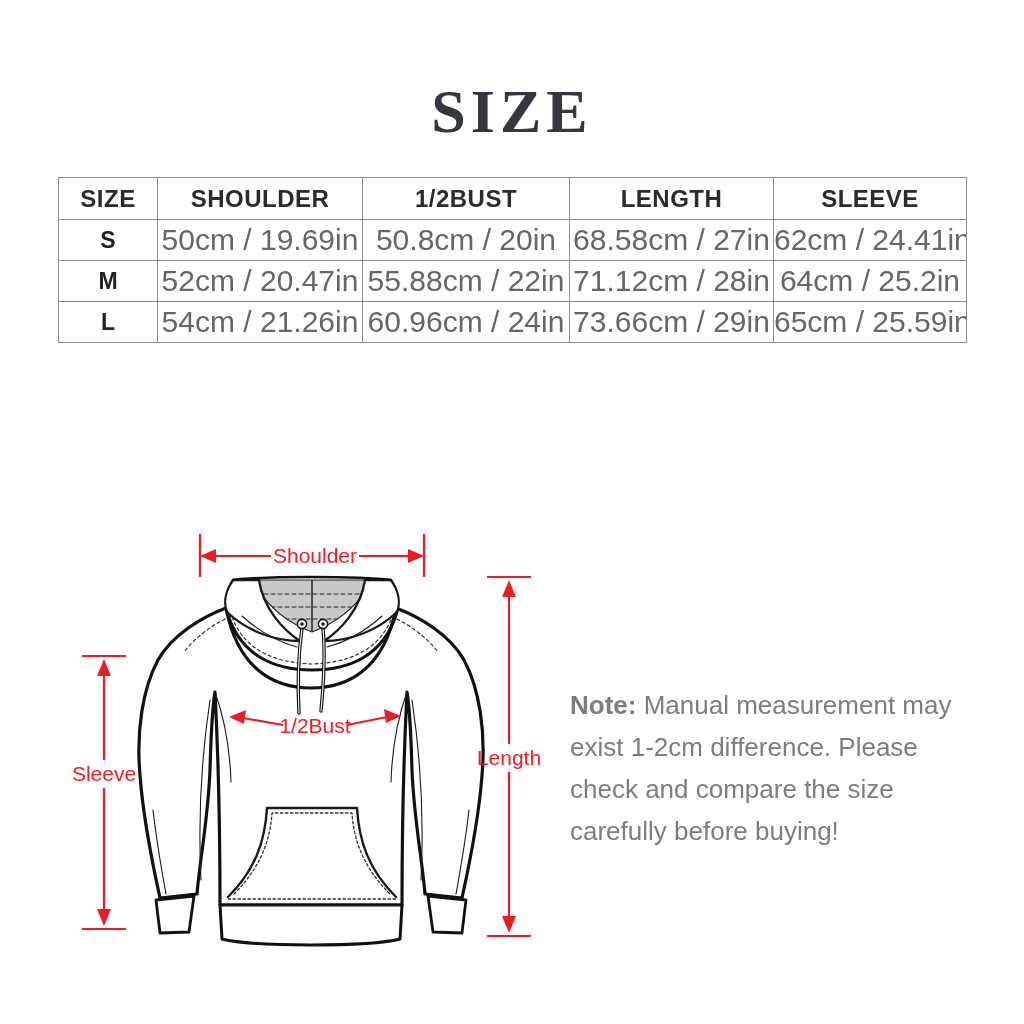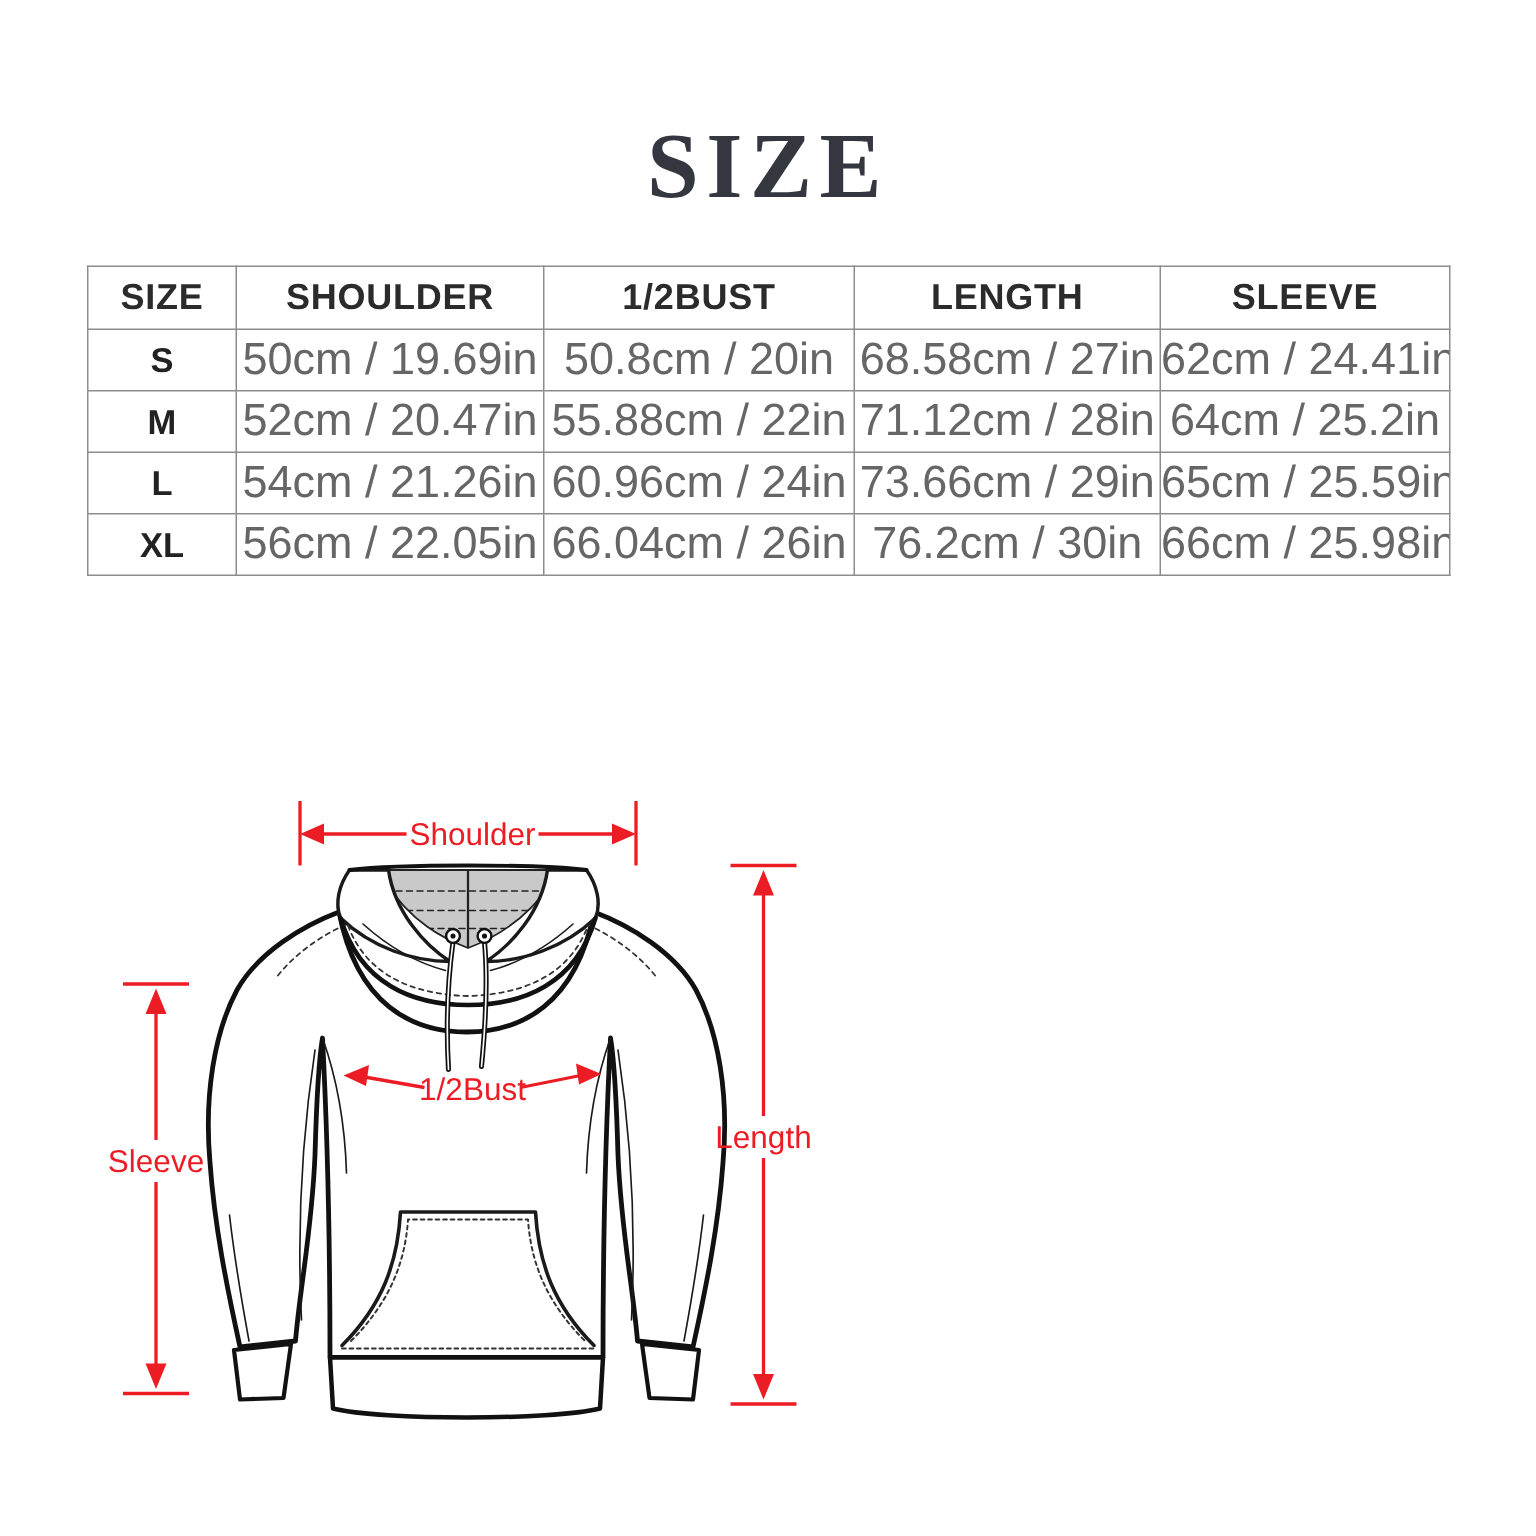--- a/index.html
+++ b/index.html
@@ -85,27 +85,20 @@
         <td>55.88cm / 22in</td>
         <td>71.12cm / 28in</td>
         <td>64cm / 25.2in</td>
       </tr>
       <tr>
         <td class="size-col">L</td>
         <td>54cm / 21.26in</td>
         <td>60.96cm / 24in</td>
         <td>73.66cm / 29in</td>
         <td>65cm / 25.59in</td>
-      </tr>
-      <tr>
-        <td class="size-col">XL</td>
-        <td>56cm / 22.05in</td>
-        <td>66.04cm / 26in</td>
-        <td>76.2cm / 30in</td>
-        <td>66cm / 25.98in</td>
       </tr>
     </tbody>
   </table>
 
   <svg class="diagram" viewBox="0 0 500 450">
     <defs>
       <clipPath id="hoodClip">
         <path d="M205,60 L320,60 L318,68 C300,95 278,106 262,112 C246,106 224,95 207,68 Z"></path>
       </clipPath>
     </defs>
@@ -204,14 +197,15 @@
         <line x1="32" y1="409" x2="76" y2="409"></line>
         <line x1="54" y1="142" x2="54" y2="240"></line>
         <line x1="54" y1="268" x2="54" y2="402"></line>
         <polygon points="54,139 47,156 61,156"></polygon>
         <polygon points="54,406 47,389 61,389"></polygon>
         <text x="54" y="261" text-anchor="middle">Sleeve</text>
       </g>
     </g>
   </svg>
 
+  <p class="note"><b>Note:</b> <span>Manual measurement may exist 1-2cm difference. Please check and compare the size carefully before buying!</span></p>
 
 </div>
 
 </body></html>

